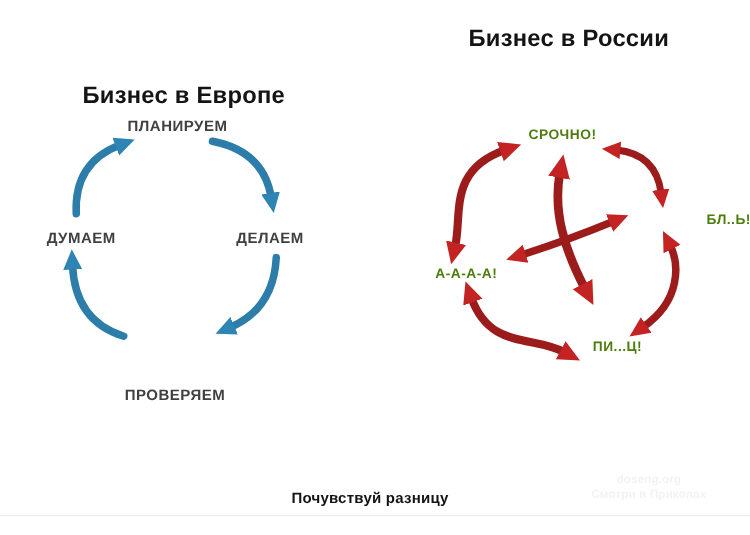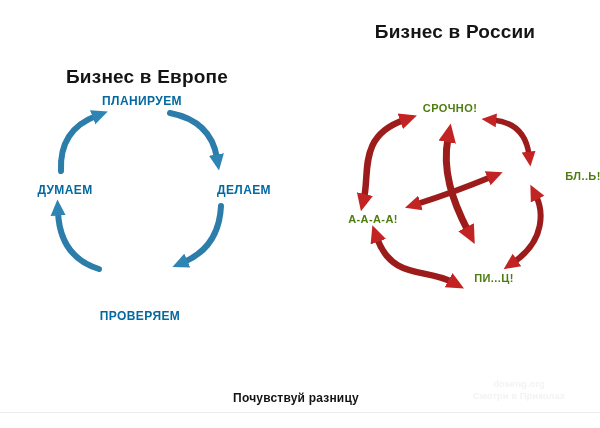--- a/index.html
+++ b/index.html
@@ -9,21 +9,21 @@
     background:#ffffff;
     overflow:hidden;
     font-family:"Liberation Sans", sans-serif;
     color:#1b1b1b;
   }
   .abs{position:absolute;transform:translate(-50%,-50%);white-space:nowrap;}
   .panel-title{
     font-size:19px;font-weight:bold;color:#141414;letter-spacing:.2px;
   }
   .step-label{
-    font-size:12px;font-weight:bold;color:#0369a1;letter-spacing:.4px;
+    font-size:12px;font-weight:bold;color:#404040;letter-spacing:.4px;
   }
   .ru-label{
     font-size:11px;font-weight:bold;color:#4d7c0f;letter-spacing:.4px;
   }
   .caption{
     font-size:12px;font-weight:bold;color:#141414;letter-spacing:.2px;
   }
   .arrows-layer{position:absolute;left:0;top:0;width:600px;height:428px;}
   .divider{
     position:absolute;left:0;top:412px;width:600px;height:1px;background:#ededed;
@@ -62,21 +62,21 @@
       <path d="M 364 198 C 370 172 358 136 404 120" stroke-width="6.5" marker-start="url(#head-red)" marker-end="url(#head-red)" stroke="#9c1c1c"></path>
       <path d="M 493 120 Q 525 123 529 155" stroke-width="5.5" marker-start="url(#head-red)" marker-end="url(#head-red)" stroke="#9c1c1c"></path>
       <path d="M 448 138 C 442 170 452 200 468 231" stroke-width="7" marker-start="url(#head-red)" marker-end="url(#head-red)" stroke="#9c1c1c"></path>
       <path d="M 417 204 Q 452 193 491 177" stroke-width="6" marker-start="url(#head-red)" marker-end="url(#head-red)" stroke="#9c1c1c"></path>
       <path d="M 536 196 C 543 210 546 240 514 262" stroke-width="6" marker-start="url(#head-red)" marker-end="url(#head-red)" stroke="#9c1c1c"></path>
       <path d="M 377 238 C 392 280 426 268 452 282" stroke-width="6.5" marker-start="url(#head-red)" marker-end="url(#head-red)" stroke="#9c1c1c"></path>
     </g>
   </svg>
 
   <div class="abs step-label" style="left:142px;top:101px;">ПЛАНИРУЕМ</div>
-  <div class="abs step-label" style="left:244px;top:190px;text-align:right;">ДЕЛАЕМ</div>
+  <div class="abs step-label" style="left:216px;top:190px;text-align:right;">ДЕЛАЕМ</div>
   <div class="abs step-label" style="left:140px;top:285px;margin-top:31px;">ПРОВЕРЯЕМ</div>
   <div class="abs step-label" style="left:65px;top:190px;">ДУМАЕМ</div>
 
   <div class="abs ru-label" style="left:450px;top:108px;">СРОЧНО!</div>
   <div class="abs ru-label" style="left:536px;top:176px;margin-left:47px;">БЛ..Ь!</div>
   <div class="abs ru-label" style="left:494px;top:278px;">ПИ...Ц!</div>
   <div class="abs ru-label" style="left:373px;top:219px;">А-А-А-А!</div>
 
   <div class="abs caption" style="left:296px;top:398px;">Почувствуй разницу</div>
 

